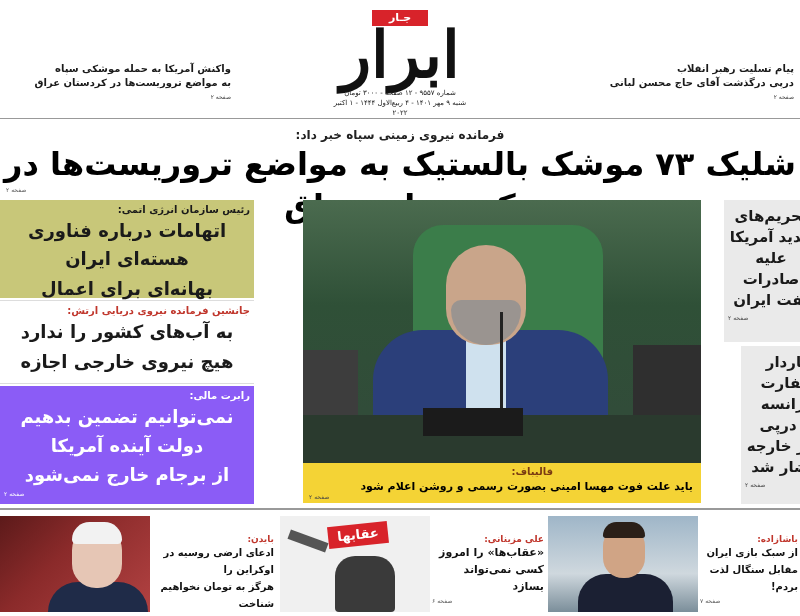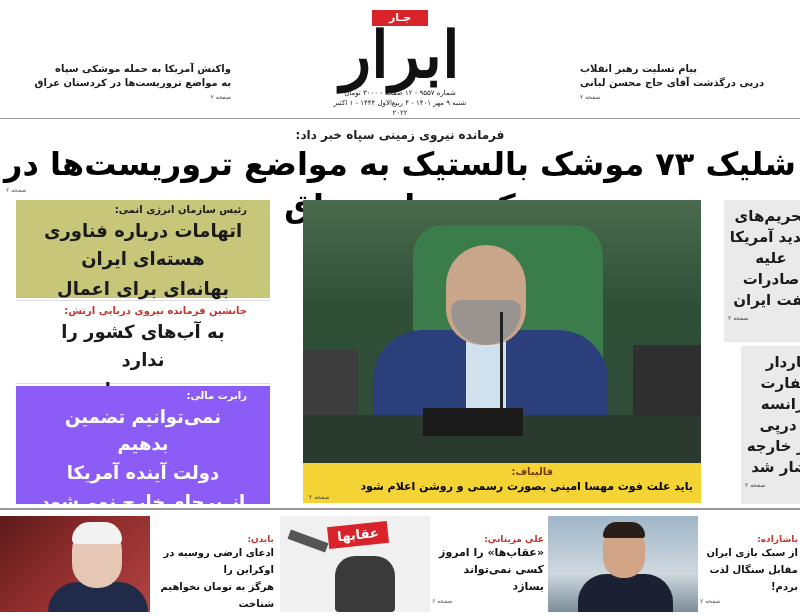--- a/index.html
+++ b/index.html
@@ -7,30 +7,30 @@
   body { font-family: "DejaVu Sans", sans-serif; position: relative; direction: rtl; color: #1a1a1a; }
   .abs { position: absolute; }
 
   
   .masthead-logo { left: 330px; top: 10px; width: 140px; height: 78px; text-align: center; }
   .masthead-logo .label-red { position: absolute; left: 42px; top: 0px; width: 56px; height: 16px; background: #d8232a; color: #fff; font-size: 11px; font-weight: bold; line-height: 16px; text-align: center; }
   .masthead-logo .name { position: absolute; left: 0; top: 6px; width: 140px; font-family: "DejaVu Serif", serif; font-size: 64px; font-weight: bold; color: #111; line-height: 78px; letter-spacing: 2px; }
   .issue-info { left: 330px; top: 88px; width: 140px; font-size: 7px; text-align: center; line-height: 10px; color: #222; }
   .side-top { top: 62px; font-size: 10px; font-weight: bold; line-height: 14px; }
   .side-top.left { left: 6px; width: 225px; text-align: right; }
-  .side-top.right { left: 580px; width: 214px; text-align: left; }
+  .side-top.right { left: 580px; width: 214px; text-align: right; }
   .side-top .page { font-size: 6px; font-weight: normal; color: #444; display: block; }
 
   
   .kicker { left: 0; top: 128px; width: 800px; text-align: center; font-size: 12px; font-weight: bold; color: #222; }
   .lead { left: 0; top: 143px; width: 800px; text-align: center; font-size: 32px; font-weight: bold; color: #000; line-height: 42px; letter-spacing: -0.5px; }
   .lead-page { left: 6px; top: 186px; font-size: 6px; color: #555; }
 
   
-  .box { left: 16px; width: 254px; padding: 4px 23px; text-align: center; }
+  .box { left: 0; width: 254px; padding: 4px 4px; text-align: center; }
   .box .k { font-size: 10px; font-weight: bold; text-align: right; }
   .box .h { font-size: 18px; font-weight: bold; line-height: 28px; margin-top: 2px; }
   .box .p { font-size: 6px; text-align: left; direction: ltr; margin-top: 2px; }
   .box1 { top: 200px; height: 98px; background: #c8c779; }
   .box2 { top: 300px; height: 84px; background: #fff; border-top: 1px solid #ddd; border-bottom: 1px solid #ddd; }
   .box2 .k { color: #c0362c; }
   .box3 { top: 386px; height: 118px; background: #8b5cf6; color: #fff; }
   .box3 .h { color: #fff; line-height: 27px; }
   .box3 .p { color: #fff; }
 

